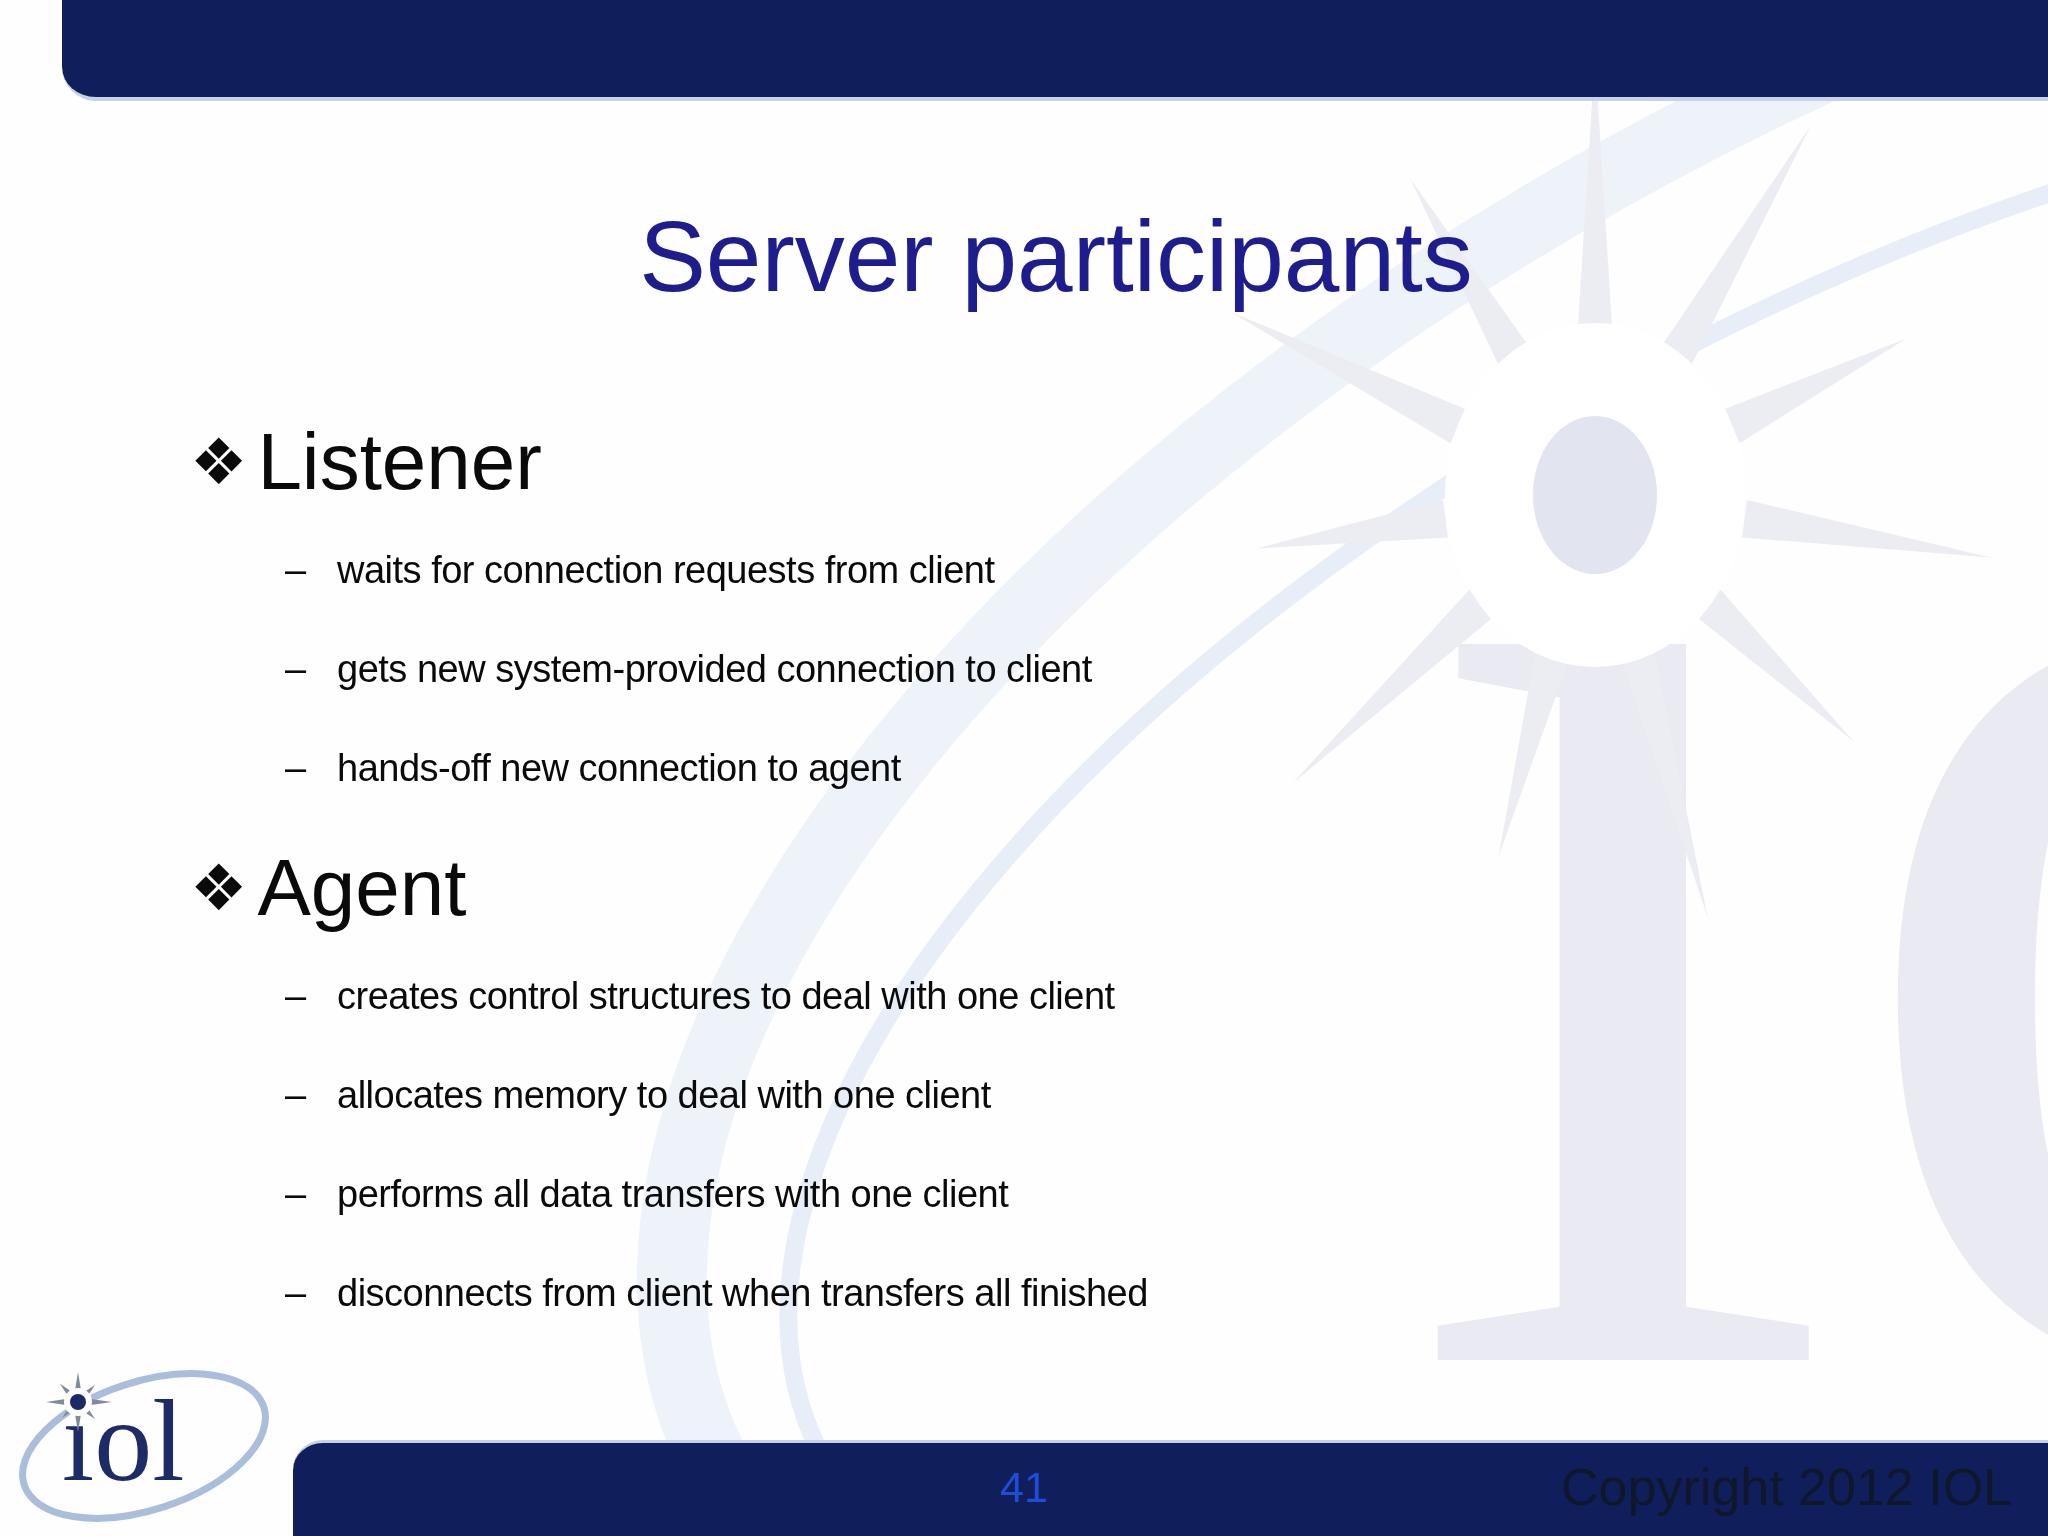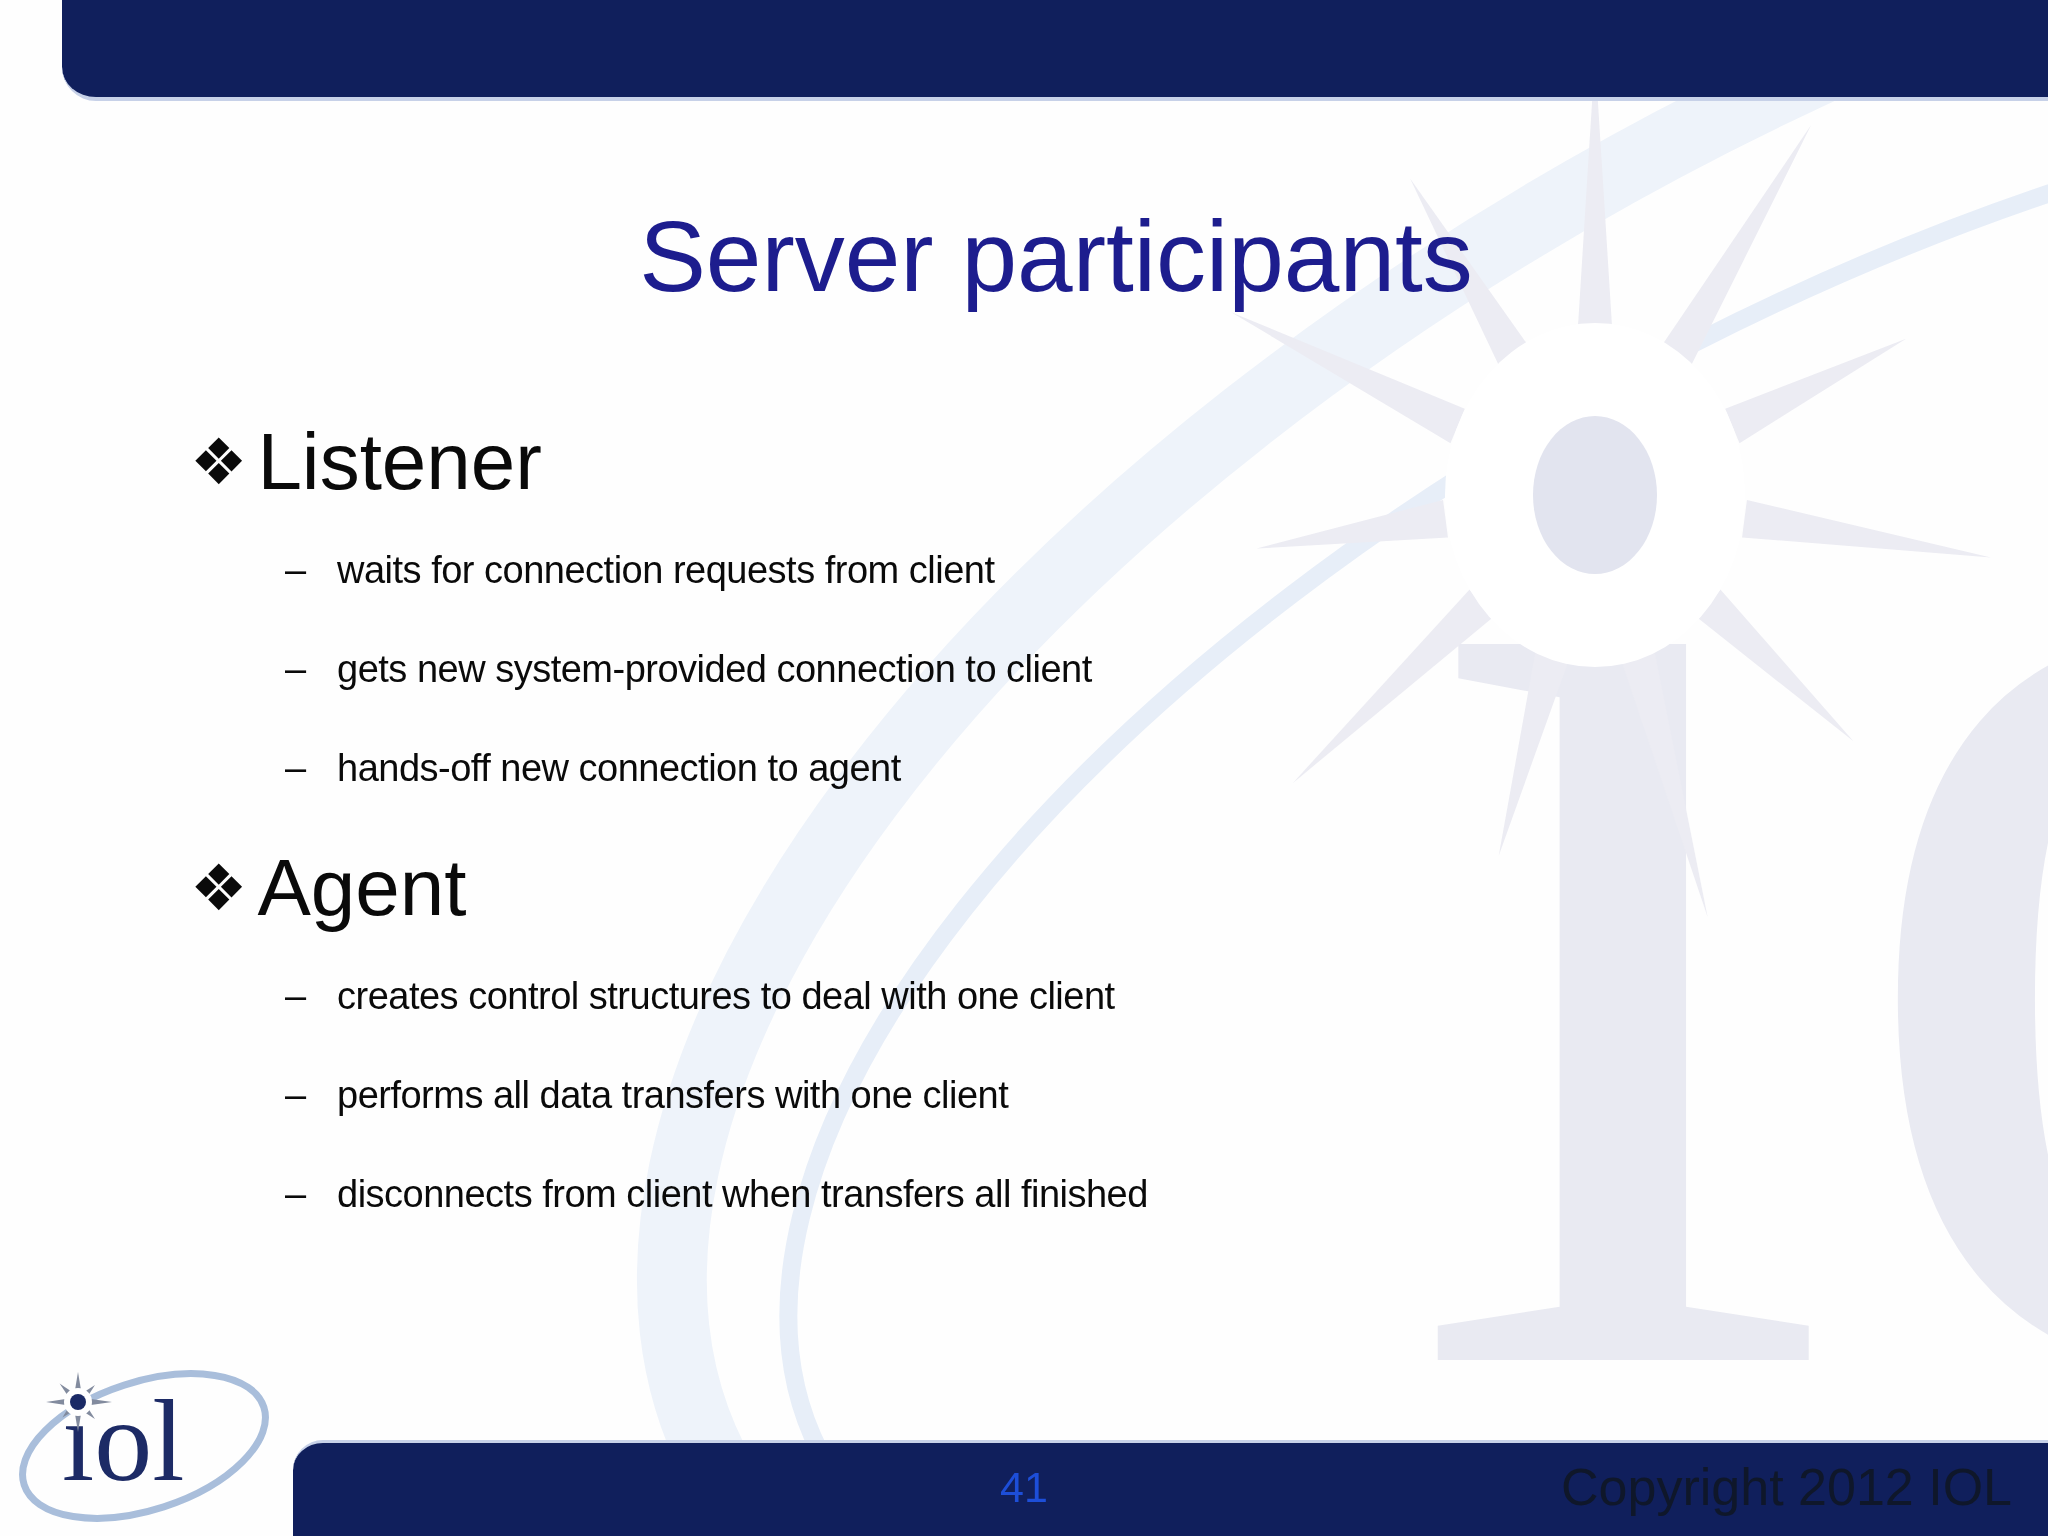--- a/index.html
+++ b/index.html
@@ -90,20 +90,21 @@
   <div id="content">
       <div class="sec1">
         <div class="h1row"><span class="diamond">❖</span><span>Listener</span></div>
         <div class="l2row"><span class="dash">–</span><span>waits for connection requests from client</span></div>
         <div class="l2row"><span class="dash">–</span><span>gets new system-provided connection to client</span></div>
         <div class="l2row"><span class="dash">–</span><span>hands-off new connection to agent</span></div>
       </div>
       <div class="sec2">
         <div class="h1row"><span class="diamond">❖</span><span>Agent</span></div>
         <div class="l2row"><span class="dash">–</span><span>creates control structures to deal with one client</span></div>
+        <div class="l2row"><span class="dash">–</span><span>allocates memory to deal with one client</span></div>
         <div class="l2row"><span class="dash">–</span><span>performs all data transfers with one client</span></div>
         <div class="l2row"><span class="dash">–</span><span>disconnects from client when transfers all finished</span></div>
       </div>
     </div>
 
   <div id="bottombar"></div>
   <div id="pagenum">41</div>
   <div id="copyright">Copyright 2012 IOL</div>
 
   <svg id="logo" width="300" height="196" viewBox="0 0 300 196">

